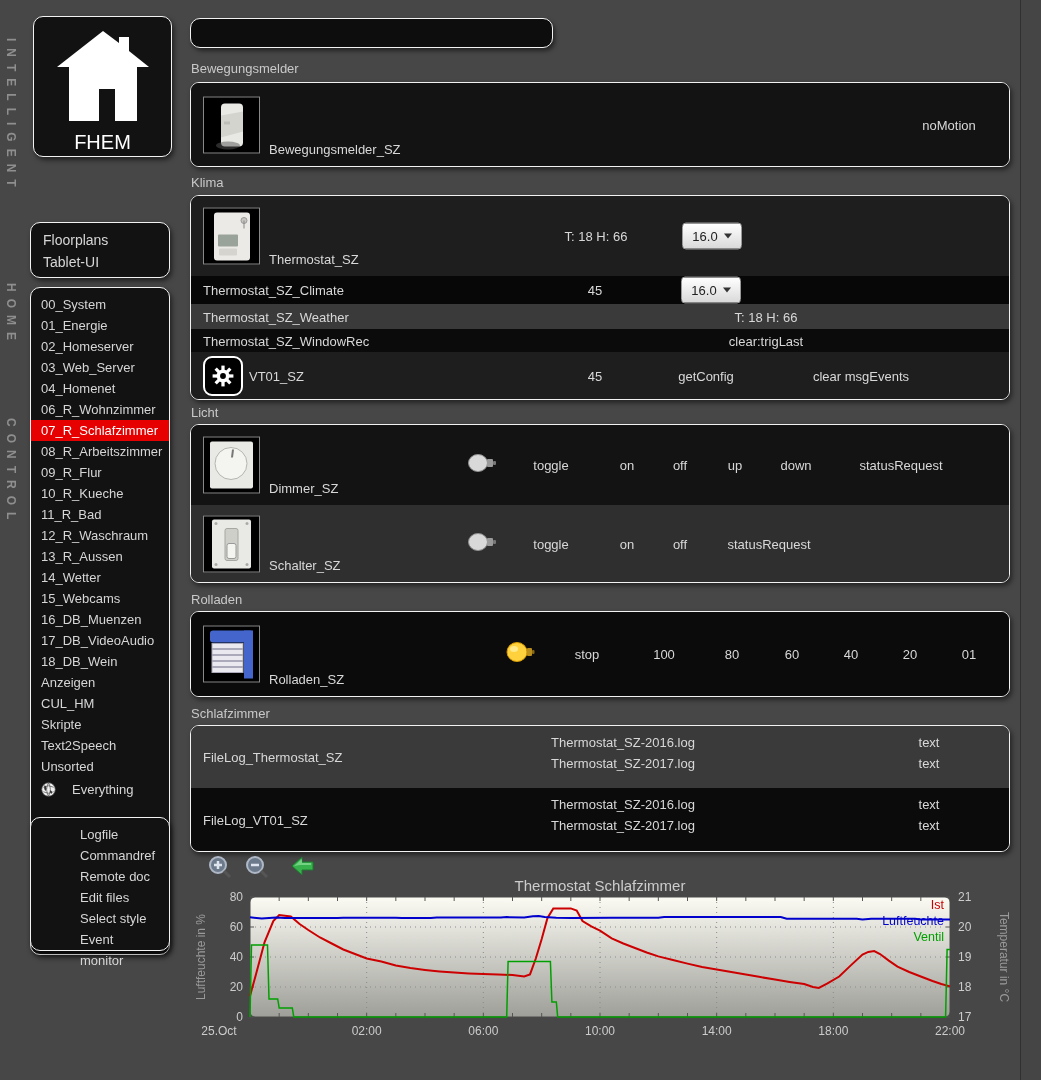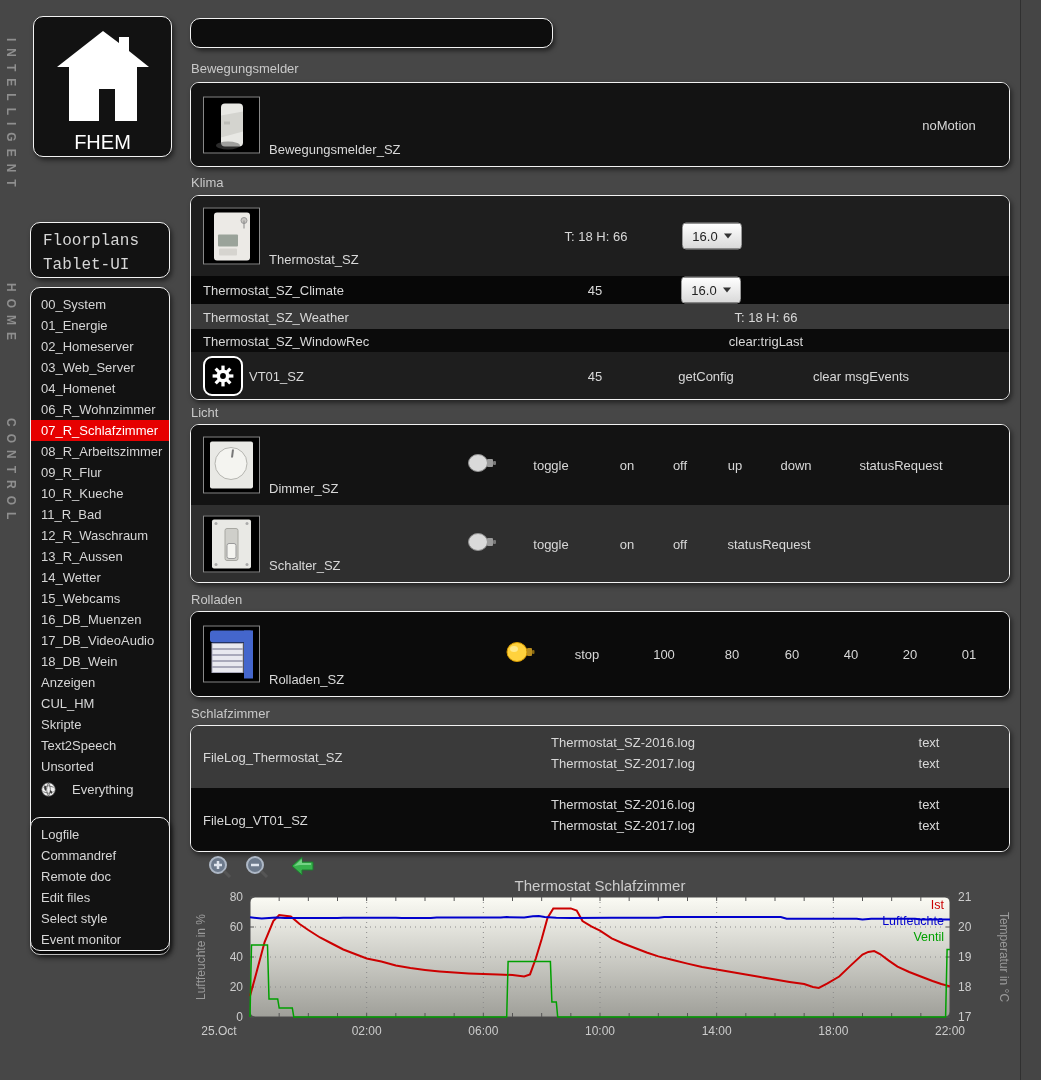--- a/index.html
+++ b/index.html
@@ -11,27 +11,27 @@
     font-size:12px;letter-spacing:7px;font-weight:bold;}
 
   
   .box{position:absolute;left:30px;width:140px;background:#121212;
     border:1px solid #f2f2f2;border-radius:10px;box-shadow:2px 3px 5px rgba(0,0,0,.55);
     color:#d6d6d6;box-sizing:border-box;}
   #logo-box{top:16px;height:141px;width:139px;left:33px;text-align:center;cursor:pointer;}
   #logo-box .fhem-txt{color:#fff;font-size:20px;margin-top:2px;}
   #save-config{top:180px;height:36px;line-height:34px;padding-left:12px;font-size:14px;cursor:pointer;}
   #fp-box{top:222px;height:56px;padding:6px 0;}
-  #fp-box div{padding:3px 12px;font-size:16px;cursor:pointer;font-family:Liberation Mono, monospace;}
+  #fp-box div{padding:3px 12px;font-size:14px;cursor:pointer;}
   #rooms-box{top:287px;height:668px;padding:6px 0;}
   .room-item{padding:0 10px;font-size:13px;line-height:21px;white-space:nowrap;cursor:pointer;color:#d6d6d6;}
   .room-item.selected{background:#e60000;color:#fff;}
   .room-item.everything{display:flex;align-items:center;gap:16px;padding-top:2px;}
   #menu-box{top:817px;height:134px;padding:6px 0;}
-  .menu-item{padding:0 10px;font-size:13px;line-height:21px;cursor:pointer;}
+  .menu-item{padding:0 10px;font-size:13px;line-height:21px;cursor:pointer;margin-left:39px;}
 
   
   #main{position:absolute;left:190px;top:0;width:822px;height:913px;}
   #search{position:absolute;top:18px;left:0;width:341px;height:28px;background:#0d0d0d;
     border:1px solid #f2f2f2;border-radius:10px;box-shadow:2px 3px 4px rgba(0,0,0,.5);
     color:#ddd;font-size:14px;padding:0 10px;outline:none;}
   .sechead{position:absolute;left:1px;font-size:13px;color:#c9c9c9;}
   .panel{position:absolute;left:0;width:820px;background:#161616;border:1px solid #f2f2f2;
     border-radius:9px;overflow:hidden;box-shadow:2px 3px 5px rgba(0,0,0,.5);box-sizing:border-box;}
   .row{position:relative;width:100%;}

